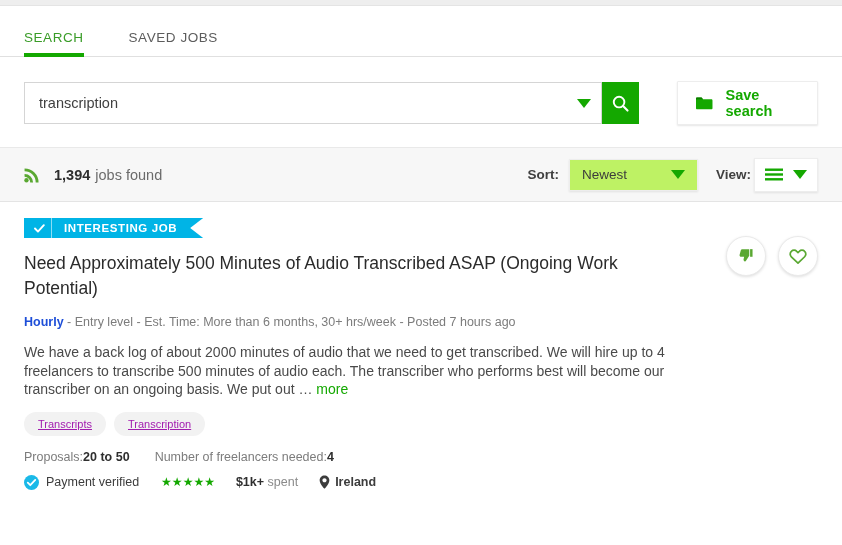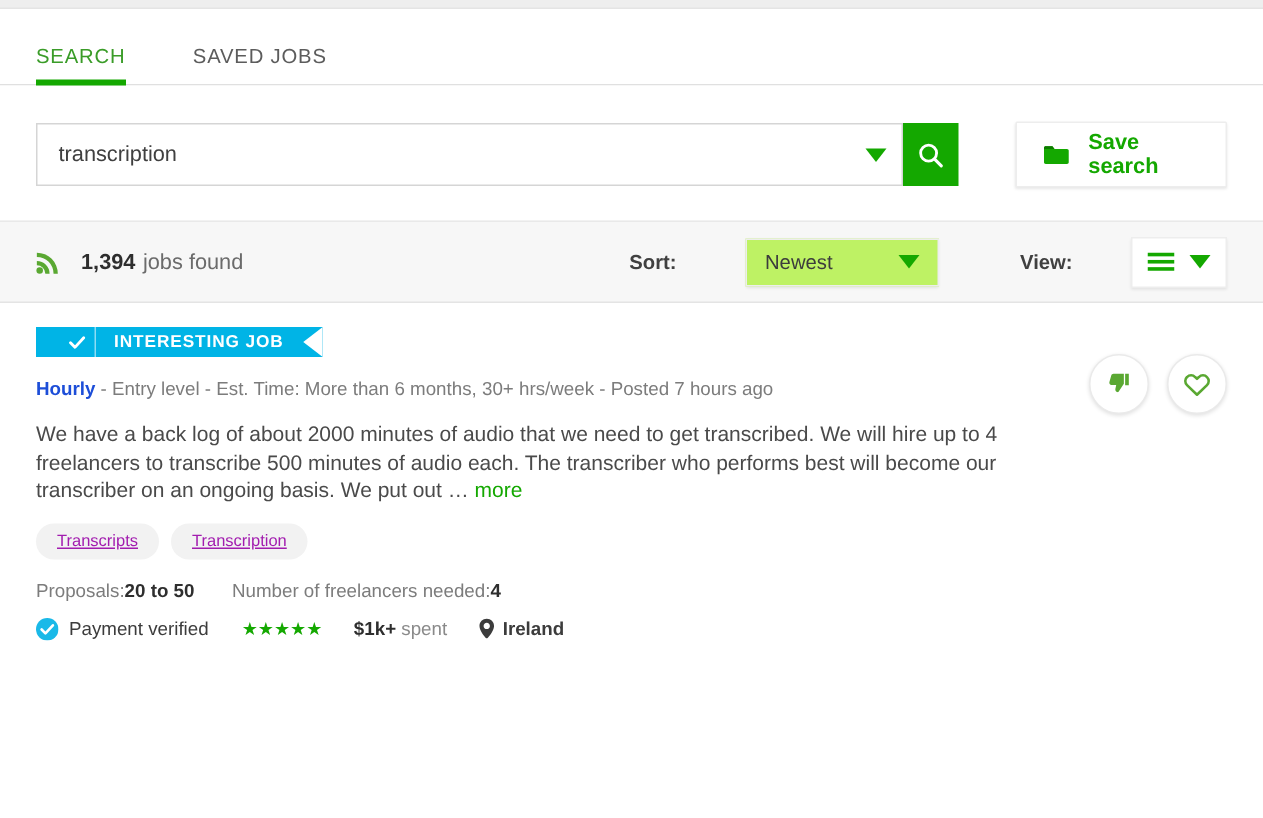--- a/index.html
+++ b/index.html
@@ -150,21 +150,20 @@
   .jobs-count {
     font-weight: bold;
     color: #2e2e2e;
     margin-right: 5px;
     margin-left: 13px;
   }
   .summary-right {
     margin-left: auto;
     display: flex;
     align-items: center;
-    gap: 36px;
   }
   .ctl-label {
     font-size: 13.5px;
     font-weight: bold;
     color: #404040;
     margin-right: 10px;
   }
   .sort-select {
     width: 129px;
     height: 32px;
@@ -205,21 +204,21 @@
   }
   .ribbon {
     display: inline-flex;
     align-items: center;
     height: 20px;
     background: #00b4e6;
     color: #ffffff;
     font-size: 11.5px;
     font-weight: bold;
     letter-spacing: 0.6px;
-    padding-left: 16px;
+    padding-left: 4px;
     position: relative;
   }
   .ribbon-check {
     width: 24px;
     display: flex;
     align-items: center;
     justify-content: center;
     border-right: 1px solid rgba(255,255,255,0.55);
     height: 100%;
     box-sizing: border-box;
@@ -429,20 +428,21 @@
         <path d="M11.9 1.2H4.6c-0.8 0-1.4 0.5-1.6 1.2L1.7 7.1c-0.3 1 0.4 2.1 1.5 2.1h3.3l-0.6 2.8c-0.2 1 0.4 2 1.4 2.2 0.4 0.1 0.8-0.1 1-0.5l3.6-5.4z" fill="#5aa832"></path>
       </svg>
     </div>
     <div class="circle-btn">
       <svg width="18" height="17" viewBox="0 0 20 18">
         <path d="M10 16.4 2.6 9.3C0.9 7.6 0.9 4.9 2.6 3.3c1.7-1.7 4.4-1.7 6 0L10 4.6l1.4-1.3c1.7-1.7 4.4-1.7 6 0 1.7 1.7 1.7 4.3 0 6z" fill="none" stroke="#5aa832" stroke-width="1.9" stroke-linejoin="round"></path>
       </svg>
     </div>
   </div>
 
+  <h2 class="job-title">Need Approximately 500 Minutes of Audio Transcribed ASAP (Ongoing Work Potential)</h2>
 
   <div class="job-meta">
     <b>Hourly</b><span> - Entry level - Est. Time: More than 6 months, 30+ hrs/week - Posted 7 hours ago</span>
   </div>
 
   <div class="job-desc">
     <span>We have a back log of about 2000 minutes of audio that we need to get transcribed. We will hire up to 4 freelancers to transcribe 500 minutes of audio each. The transcriber who performs best will become our transcriber on an ongoing basis. We put out … </span><span class="more-link">more</span>
   </div>
 
   <div class="tags">

